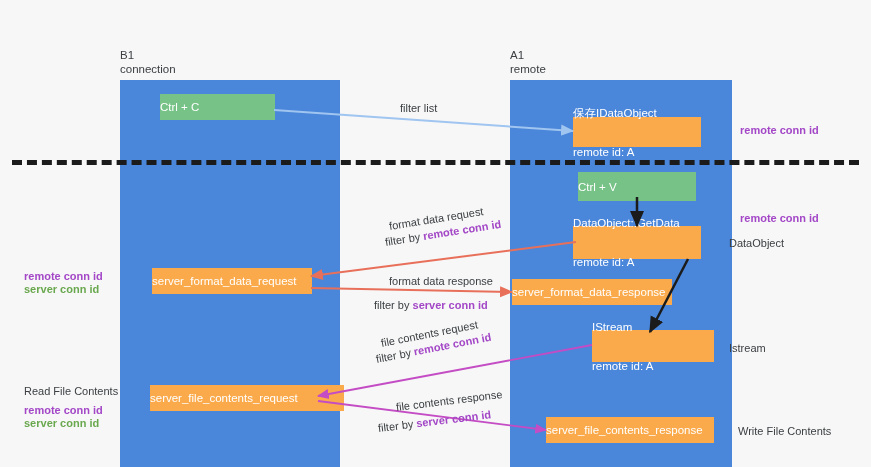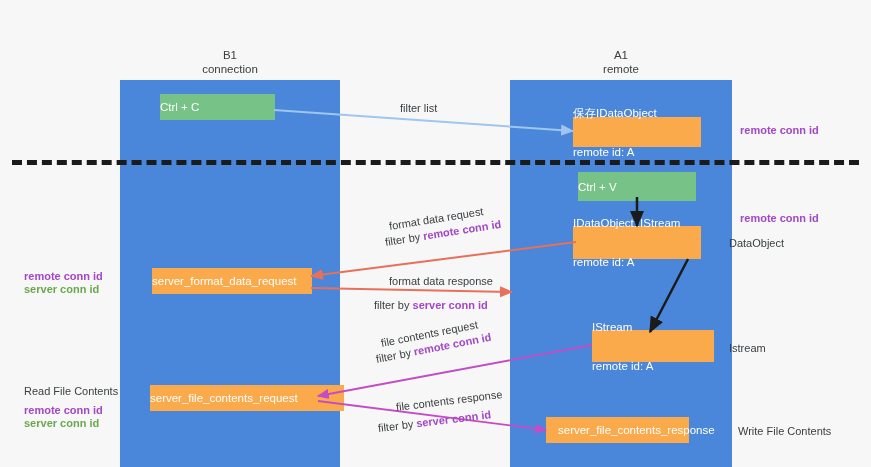--- a/index.html
+++ b/index.html
@@ -23,21 +23,21 @@
     font-size: 14px;
     line-height: 19px;
     color: #3c4043;
     white-space: pre;
   }
   .title span { display: block; }
 
   
   .col-head {
     position: absolute;
-    text-align: center;
+    text-align: left;
     font-size: 11.5px;
     line-height: 14px;
     color: #3c4043;
   }
   .col-head .l2 { display: block; }
 
   
   .lane {
     position: absolute;
     background: #4a86d9;
@@ -160,31 +160,34 @@
   <div class="node orange" style="left:573px; top:117px; width:128px; height:30px;">
     <span>保存IDataObject</span>
     <span class="sub">remote id: A</span>
   </div>
 
   <div class="node green" style="left:578px; top:172px; width:118px; height:29px;">
     <span>Ctrl + V</span>
   </div>
 
   <div class="node orange" style="left:573px; top:226px; width:128px; height:33px;">
-    <span>IDataObject::IStream</span>
+    <span>DataObject::GetData</span>
     <span class="sub">remote id: A</span>
   </div>
 
+  <div class="node orange" style="left:512px; top:279px; width:160px; height:26px;">
+    <span>server_format_data_response</span>
+  </div>
 
   <div class="node orange" style="left:592px; top:330px; width:122px; height:32px;">
     <span>IStream</span>
     <span class="sub">remote id: A</span>
   </div>
 
-  <div class="node orange" style="left:546px; top:417px; width:143px; height:26px;padding-left:12px;">
+  <div class="node orange" style="left:546px; top:417px; width:168px; height:26px;">
     <span>server_file_contents_response</span>
   </div>
 
   <div class="lbl" style="left:400px; top:101px;">filter list</div>
 
   <div class="lbl rot-a" style="left:389px; top:219px;">format data request</div>
   <div class="lbl rot-a" style="left:385px; top:235px;"><span>filter by </span><span class="purple">remote conn id</span></div>
 
   <div class="lbl" style="left:389px; top:274px;">format data response</div>
   <div class="lbl" style="left:374px; top:298px;"><span>filter by </span><span class="magenta">server conn id</span></div>

